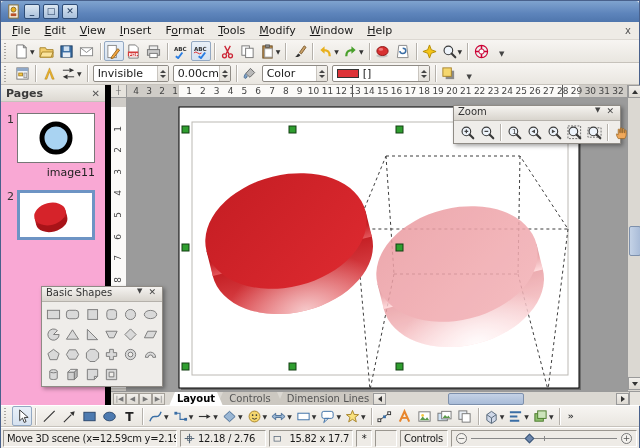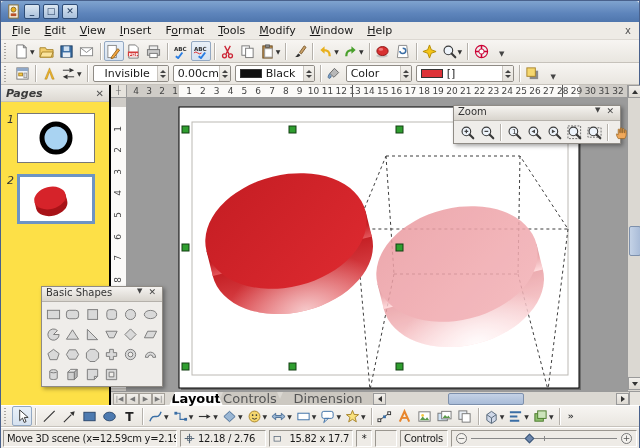--- a/index.html
+++ b/index.html
@@ -41,22 +41,22 @@
   .combo { height:17px; background:#fff; border:1px solid #8f8b85; border-radius:2px; display:flex;
     align-items:center; margin:0 2px; padding-left:4px; flex:none; overflow:hidden; }
   .combo .cval { flex:1; font-size:11px; white-space:nowrap; overflow:hidden; }
   .combo .swatch { width:22px; height:9px; border:1px solid #333; margin-right:4px; flex:none; }
   .spinner { width:11px; height:100%; border-left:1px solid #c9c5bf; display:flex; flex-direction:column;
     align-items:center; justify-content:center; gap:2px; background:linear-gradient(#f4f2ee,#e4e1db); flex:none; }
   .aru { width:0; height:0; border-left:3px solid transparent; border-right:3px solid transparent; border-bottom:3px solid #444; }
   .ard { width:0; height:0; border-left:3px solid transparent; border-right:3px solid transparent; border-top:3px solid #444; }
 
   
-  #pages-panel { position:absolute; left:0; top:84px; width:110px; height:320px; background:#fde047;
-    border-right:2px solid #000000;font-style:italic; }
+  #pages-panel { position:absolute; left:0; top:84px; width:110px; height:320px; background:#f9a8d4;
+    border-right:6px solid #000000; }
   #pages-panel .phead { height:17px; background:linear-gradient(#f2f0ec,#ddd9d2); border-bottom:1px solid #c6c2bb;
     display:flex; align-items:center; padding:0 5px; font-weight:bold; color:#3a3a3a; }
   #pages-panel .phead .px { margin-left:auto; color:#555; font-size:10px; }
   .pgthumb { margin-top:11px; display:flex; }
   .pgnum { width:16px; text-align:right; padding-right:3px; color:#333; }
   .pgbox { width:78px; height:50px; background:#fff; border:1px solid #777; display:flex; align-items:center; justify-content:center; }
   .pgbox.sel { border:3px solid #6d94c4; }
   .pglabel { text-align:right; width:94px; margin-top:3px; color:#222; }
 
   
@@ -80,21 +80,21 @@
   .tri-lf{width:0;height:0;border-top:3px solid transparent;border-bottom:3px solid transparent;border-right:4px solid #333;}
   .tri-rt{width:0;height:0;border-top:3px solid transparent;border-bottom:3px solid transparent;border-left:4px solid #333;}
   #vscroll { position:absolute; left:516px; top:0; width:14px; height:306px; background:#dbd8d2; border-left:1px solid #9a9a9a; }
   #vthumb { position:absolute; left:1px; top:141px; width:12px; height:30px; background:linear-gradient(90deg,#c4d2e6,#a9bcd8); border:1px solid #7d90ac; border-radius:2px; }
 
   
   #tabbar { position:absolute; left:110px; top:390px; width:530px; height:14px; background:#dbd8d2; border-top:1px solid #9a9a9a; }
   .navbtn { position:absolute; top:1px; width:13px; height:12px; background:linear-gradient(#f2f0ec,#ddd9d2);
     border:1px solid #a5a19a; display:flex; align-items:center; justify-content:center; }
   .navbtn span{ font-size:7px; color:#777; line-height:1; }
-  .tab { position:absolute; top:0; height:14px; font-size:13px; color:#555; text-align:center; line-height:14px;
+  .tab { position:absolute; top:0; height:14px; font-size:10px; color:#555; text-align:center; line-height:14px;
     background:#ccc8c1; clip-path:polygon(6px 0, calc(100% - 6px) 0, 100% 100%, 0 100%); }
   .tab.active { background:#fff; color:#000; font-weight:bold; z-index:2; }
   #hscroll-track { position:absolute; left:276px; top:1px; width:229px; height:12px; background:#dbd8d2; }
   #hthumb { position:absolute; left:61px; top:0px; width:76px; height:12px; background:linear-gradient(#c4d2e6,#a9bcd8); border:1px solid #7d90ac; border-radius:2px; }
   #tabcorner { position:absolute; left:518px; top:0; width:12px; height:14px; background:#e6e3dd; border-left:1px solid #9a9a9a; }
 
   
   .palette { position:absolute; background:#efedea; border:1px solid #8f8b85; box-shadow:2px 2px 4px rgba(0,0,0,.35); z-index:10; }
   .palette .ptitle { height:15px; background:linear-gradient(#f5f3f0,#d8d4cd); border-bottom:1px solid #b5b1ab;
     display:flex; padding:0 4px; font-size:10px; color:#333; }
@@ -309,37 +309,29 @@
       <div class="tool">
         <svg viewBox="0 0 16 16" width="15" height="15">
           <path d="M2 4.5h7" stroke="#333"></path>
           <path d="M14 4.5L9 2v5z" fill="#333"></path>
           <path d="M14 11.5H7" stroke="#333"></path>
           <path d="M2 11.5L7 9v5z" fill="#333"></path>
         </svg>
         <span class="dd">▼</span>
       </div>
       <div class="sep"></div>
-      <div class="combo" style="width: 76px; text-align: center;">
+      <div class="combo" style="width: 76px;">
         <span class="cval">Invisible</span>
         <span class="spinner">
           <span class="aru"></span>
           <span class="ard"></span>
         </span>
       </div>
       <div class="combo" style="width: 58px;">
         <span class="cval">0.00cm</span>
-        <span class="spinner">
-          <span class="aru"></span>
-          <span class="ard"></span>
-        </span>
-      </div>
-      <div class="combo" style="width: 80px;">
-        <span class="swatch" style="background:#111111"></span>
-        <span class="cval">Black</span>
         <span class="spinner">
           <span class="aru"></span>
           <span class="ard"></span>
         </span>
       </div>
       <div class="sep"></div>
       <div class="tool">
         <svg viewBox="0 0 16 16" width="15" height="15">
           <path d="M4 8l5-5.5 4.5 4.5L8.5 12z" fill="#b8b8b8" stroke="#666"></path>
           <path d="M4 8c-2 2.5-2 4.5-1 5s2.5-.5 2.5-2.5" fill="#7aa0c8" stroke="#48688c"></path>
@@ -377,20 +369,21 @@
     </div>
     <div id="pages-list">
         <div class="pgthumb">
           <div class="pgnum">1</div>
           <div class="pgbox">
             <svg width="76" height="46">
               <circle cx="38" cy="23" r="14" fill="#a9d3f2" stroke="#000" stroke-width="5"></circle>
             </svg>
           </div>
         </div>
+        <div class="pglabel">image11</div>
         <div class="pgthumb">
           <div class="pgnum">2</div>
           <div class="pgbox sel">
             <svg width="72" height="44">
               <g transform="translate(30,21) rotate(-14)">
                 <ellipse cy="7" rx="16" ry="11" fill="#a81318"></ellipse>
                 <rect x="-16" y="0" width="32" height="7" fill="#b61a1f"></rect>
                 <ellipse rx="16" ry="11" fill="#d6232a"></ellipse>
               </g>
             </svg>

